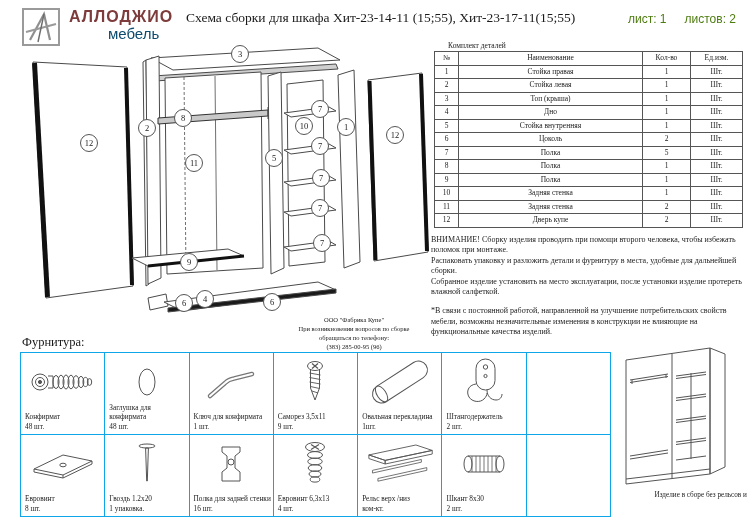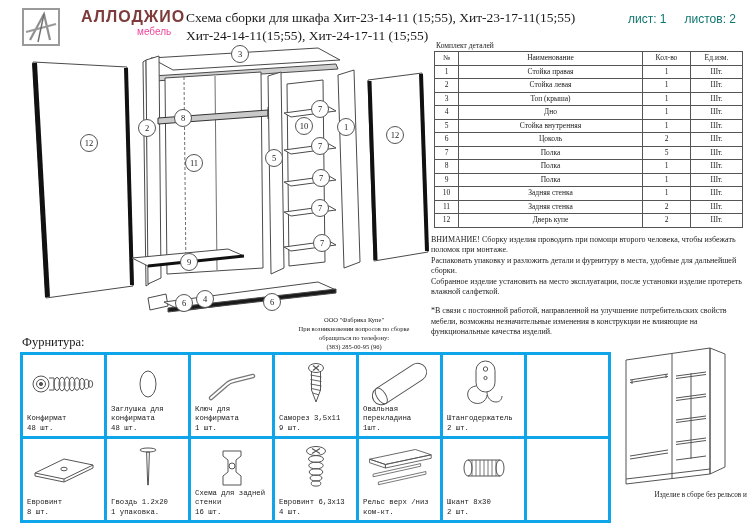--- a/index.html
+++ b/index.html
@@ -1,49 +1,49 @@
 <!DOCTYPE html>
 <html><head>
 <meta charset="utf-8">
 <style>
   html,body{margin:0;padding:0;background:#fff;}
   .page{position:relative;width:748px;height:527px;background:#ffffff;overflow:hidden;
         font-family:"Liberation Serif",serif;color:#1a1a1a;}
   svg{display:block;}
   .lineart{stroke:#555;fill:none;stroke-width:1;}
   
-  .logo{position:absolute;left:22px;top:8px;display:flex;gap:21px;align-items:flex-start;}
+  .logo{position:absolute;left:22px;top:8px;display:flex;gap:9px;align-items:flex-start;}
   .logo-box{width:38px;height:38px;border:2px solid #9a9a9a;box-sizing:border-box;}
   .brand-col{display:flex;flex-direction:column;}
   .brand{font-family:"Liberation Sans",sans-serif;font-weight:bold;font-size:16px;
          letter-spacing:1px;color:#7d3b3b;line-height:1.15;}
-  .brand-sub{font-family:"Liberation Sans",sans-serif;font-size:10px;color:#ec4899;
+  .brand-sub{font-family:"Liberation Sans",sans-serif;font-size:15px;color:#0c4a6e;
              line-height:1.1;text-align:right;padding-right:14px;}
   .title{position:absolute;left:186px;top:9px;width:452px;font-size:13.5px;line-height:1.3;}
   .sheetinfo{position:absolute;right:12px;top:12px;display:flex;gap:18px;
-             font-family:"Liberation Sans",sans-serif;font-size:12px;color:#0f766e;}
+             font-family:"Liberation Sans",sans-serif;font-size:12px;color:#4d7c0f;}
   
   .parts{position:absolute;left:434px;top:41px;width:308px;}
-  .parts-caption{font-size:7.5px;margin:0 0 1px 2px;}
+  .parts-caption{font-size:7.5px;margin:0 0 1px 14px;}
   table.parts-table{border-collapse:collapse;width:100%;font-size:7.5px;table-layout:fixed;}
   .parts-table th,.parts-table td{border:1px solid #555;padding:1px 3px;height:10.5px;
       font-weight:normal;text-align:center;line-height:1.1;overflow:hidden;white-space:nowrap;}
   .parts-table .al{text-align:center;}
   
   .notes{position:absolute;left:431px;top:227px;width:313px;font-size:8px;line-height:1.3;margin-top:8px;}
   .note{margin:0;}
   .sp-before{margin-top:9px;}
   
   .factory{position:absolute;left:278px;top:315px;width:152px;text-align:center;
            font-size:6.5px;line-height:1.4;}
   
   .hw-title{position:absolute;left:22px;top:335px;font-size:12.5px;}
   table.hw-table{position:absolute;left:20px;top:352px;border-collapse:collapse;
                  table-layout:fixed;width:591px;}
-  .hw-table td{border:3px solid #0ea5e9;height:81px;position:relative;padding:0;vertical-align:top;font-family:Liberation Mono, monospace;}
+  .hw-table td{border:1px solid #0ea5e9;height:81px;position:relative;padding:0;vertical-align:top;}
   .hw-icon{height:50px;display:flex;align-items:center;justify-content:center;margin-top:4px;}
   .hw-label{position:absolute;left:4px;right:1px;bottom:3px;font-size:7.3px;line-height:1.3;}
   .hw-label span{display:block;}
   
   .assembled{position:absolute;left:612px;top:336px;}
   .assembled-caption{position:absolute;left:640px;top:491px;width:144px;text-align:center;font-size:7.2px;}
   
   .diagram{position:absolute;left:18px;top:40px;}
   .co{fill:#fff;stroke:#555;stroke-width:1;}
   .cot{font-size:8.5px;fill:#222;text-anchor:middle;font-family:"Liberation Serif",serif;}
@@ -62,21 +62,20 @@
       </svg>
     </div>
     <div class="brand-col">
       <div class="brand">АЛЛОДЖИО</div>
       <div class="brand-sub">мебель</div>
     </div>
   </div>
 
   <div class="title">
     <div>Схема сборки для шкафа Хит-23-14-11 (15;55), Хит-23-17-11(15;55)</div>
-    <div>Хит-24-14-11(15;55), Хит-24-17-11 (15;55)</div>
   </div>
 
   <div class="sheetinfo">
     <span>лист: 1</span>
     <span>листов: 2</span>
   </div>
 
   <svg class="diagram" width="412" height="292" viewBox="0 0 412 292">
     <g stroke="#4a4a4a" fill="#fff" stroke-width="1">
 
@@ -425,21 +424,21 @@
         </div>
       </td>
       <td>
         <div class="hw-icon">
           <svg width="52" height="46" viewBox="0 0 52 46" stroke="#555" fill="none">
             <path d="M17,6 L35,6 L35,11 L30,15 L30,27 L35,31 L35,40 L17,40 L17,31 L22,27 L22,15 L17,11 Z"></path>
             <circle cx="26" cy="21" r="3"></circle>
           </svg>
         </div>
         <div class="hw-label">
-          <span>Схема для задней стенки</span>
+          <span>Полка для задней стенки</span>
           <span>16 шт.</span>
         </div>
       </td>
       <td>
         <div class="hw-icon">
           <svg width="44" height="50" viewBox="0 0 44 50" stroke="#555" fill="none">
             <ellipse cx="22" cy="8" rx="9.5" ry="4.5"></ellipse>
             <path d="M18,5.5 L26,10.5 M26,5.5 L18,10.5" stroke-width="1.1"></path>
             <ellipse cx="22" cy="16" rx="7.5" ry="3.4"></ellipse>
                 <ellipse cx="22" cy="22.5" rx="7.2" ry="3.4"></ellipse>

